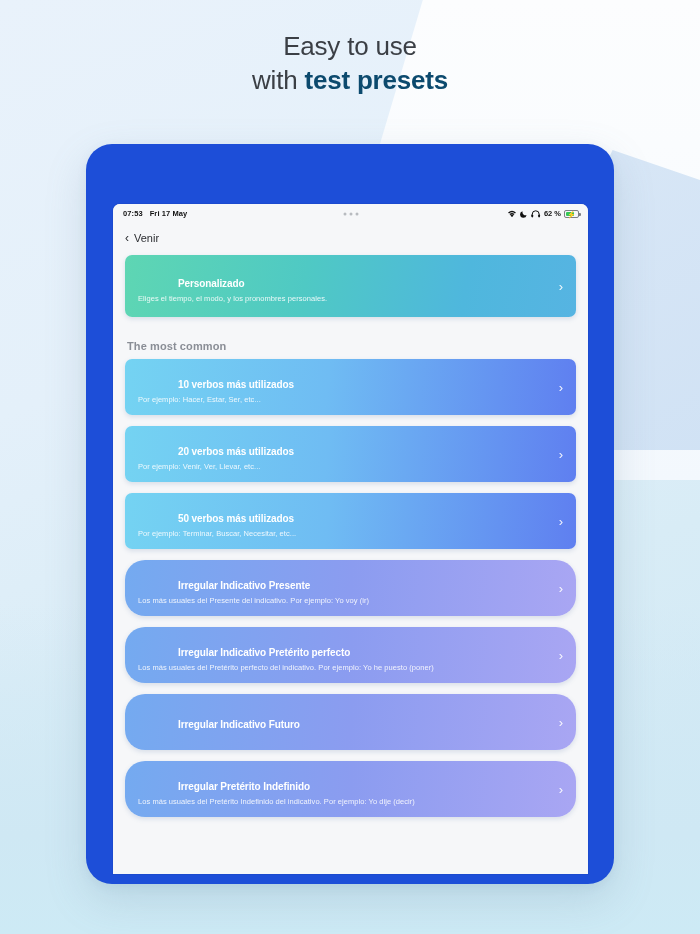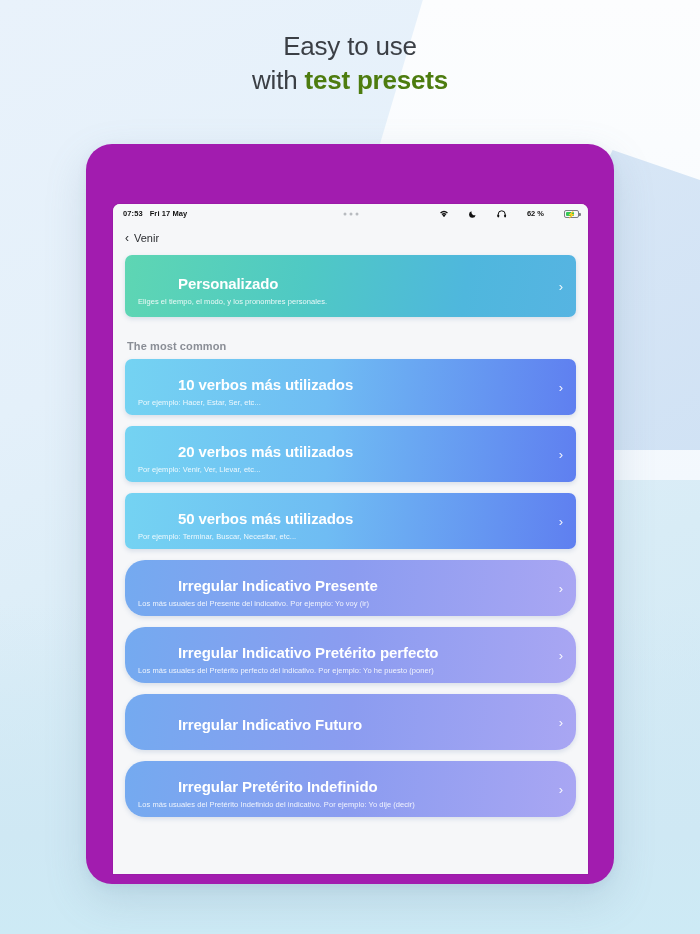--- a/index.html
+++ b/index.html
@@ -34,27 +34,27 @@
 
   
   .headline{
     position:absolute; top:30px; left:0; width:100%;
     text-align:center; z-index:5;
     color:#3b3f45; font-size:26px; line-height:1.30;
     letter-spacing:-0.2px;
   }
   .headline .l1{ font-weight:400; display:block; }
   .headline .l2{ font-weight:400; display:block; }
-  .headline .l2 b{ font-weight:700; color:#4d7c0f; }
+  .headline .l2 b{ font-weight:700; color:#0c4a6e; }
 
   
   .tablet{
     position:absolute; left:86px; top:144px;
     width:528px; height:740px;
-    background:#a21caf; border-radius:26px;
+    background:#1d4ed8; border-radius:26px;
     box-shadow:0 16px 40px rgba(110,140,165,.22), 0 3px 10px rgba(110,140,165,.10);
     z-index:4; overflow:hidden;
   }
   .screen{
     position:absolute; left:27px; top:60px;
     width:475px; height:670px;
     background:#f6f7f9;
     border-radius:7px 7px 0 0;
     overflow:hidden;
     box-shadow:0 0 0 1px rgba(0,0,0,.04);
@@ -66,21 +66,21 @@
     padding:0 9px 0 10px; font-size:7.5px; color:#111;
     background:#f6f7f9; position:relative;
   }
   .sb-left{ display:flex; align-items:center; gap:7px; font-weight:700; letter-spacing:.1px; }
   .sb-date{ font-weight:600; }
   .sb-dots{
     position:absolute; left:50%; top:50%; transform:translate(-50%,-50%);
     display:flex; gap:3px;
   }
   .sb-dots i{ width:3px; height:3px; border-radius:50%; background:#b8bbc0; display:block; }
-  .sb-right{ margin-left:auto; display:flex; align-items:center; gap:20px; }
+  .sb-right{ margin-left:auto; display:flex; align-items:center; gap:3px; }
   .sb-right svg{ display:block; }
   .sb-pct{ font-weight:700; font-size:7.5px; }
   .batt{
     width:15px; height:8px; border:1px solid #7c7f84; border-radius:2px;
     position:relative; display:flex; align-items:center; padding:1px;
   }
   .batt:after{
     content:""; position:absolute; right:-2.5px; top:2px;
     width:1.5px; height:3.5px; background:#7c7f84; border-radius:0 1px 1px 0;
   }
@@ -103,21 +103,21 @@
   .section-label{
     font-size:11px; font-weight:700; color:#8a8e96;
     padding:12px 2px 7px 2px; letter-spacing:.1px;
   }
   .card{
     position:relative; border-radius:7px; height:56px; margin-bottom:11px;
     padding:9px 30px 0 13px; color:#fff; overflow:hidden;
     box-shadow:0 2px 5px rgba(80,110,160,.18);
     display:flex; flex-direction:column; justify-content:center;
   }
-  .card .c-title{ font-size:15px; font-weight:700; letter-spacing:-.1px; margin-bottom:5px;padding-left:40px; }
+  .card .c-title{ font-size:10px; font-weight:700; letter-spacing:-.1px; margin-bottom:5px;padding-left:40px; }
   .card .c-sub{ font-size:7.5px; font-weight:400; color:rgba(255,255,255,.88); letter-spacing:.05px; }
   .card .chev{
     position:absolute; right:13px; top:50%; transform:translateY(-50%);
     font-size:13px; color:rgba(255,255,255,.92); font-weight:300; line-height:1;
   }
   .card.custom   { background:linear-gradient(100deg,#5ed6b3 0%,#4fc9c4 40%,#4fb7dd 75%,#56b4e2 100%); height:62px; }
   .card.common   { background:linear-gradient(95deg,#74d3f2 0%,#6fbcf3 45%,#5f7ff0 100%); }
   .card.irregular{ background:linear-gradient(95deg,#74aaf0 0%,#8b9cf0 50%,#a9a6f3 100%);border-radius:20px; }
 </style>
 </head>

